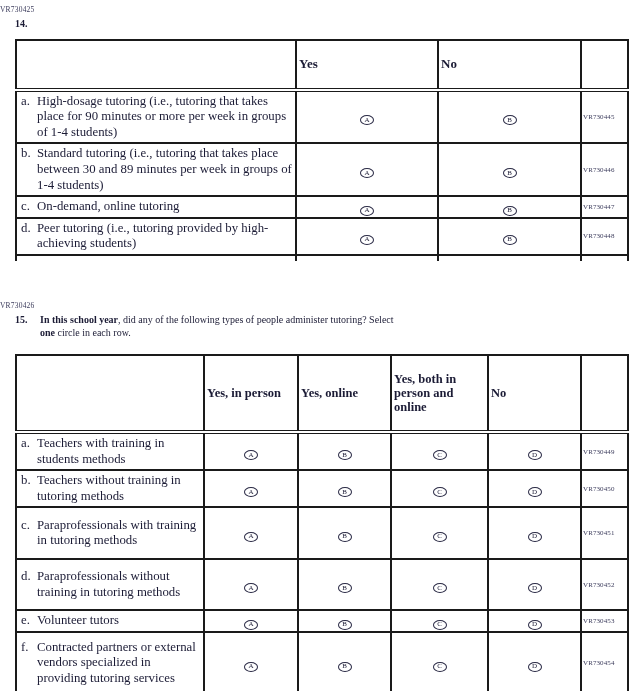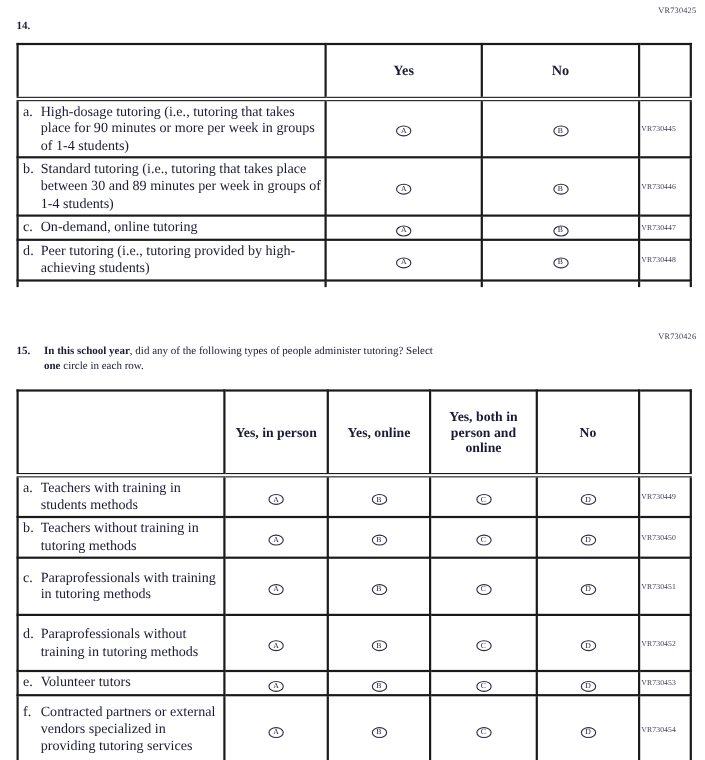--- a/index.html
+++ b/index.html
@@ -5,21 +5,21 @@
   html,body { margin:0; padding:0; }
   body {
     width:641px; height:691px;
     background:#ffffff;
     font-family:"Liberation Serif", serif;
     color:#1b1b35;
     position:relative;
     overflow:hidden;
   }
   .vr-top {
-    text-align:right;
+    text-align:left;
     font-size:7.5px;
     color:#3c3c5c;
     padding-right:8px;
     letter-spacing:0.2px;
   }
   .vr-top.first { padding-top:5px; }
   .vr-top.second { margin-top:40px; }
   .question {
     display:flex;
     margin:3px 0 0 15px;
@@ -34,21 +34,21 @@
     border-collapse:collapse;
     table-layout:fixed;
     margin-left:15px;
     width:612px;
   }
   #table14 { margin-top:9px; }
   #table15 { margin-top:15px; }
   th, td { border:2px solid #1a1a1a; padding:0; }
   th {
     font-weight:bold;
-    text-align:center;
+    text-align:left;
     vertical-align:middle;
     border-bottom:4px double #1a1a1a;
     line-height:1.12;
     padding:16px 2px;
   }
   #table14 th { font-size:13px; }
   #table15 th { font-size:12.5px; }
   td.label-cell { vertical-align:middle; padding:2px 2px 2px 4px; }
   .lbl { display:flex; font-size:12.8px; line-height:1.22; }
   .ltr { width:16px; flex:none; }

